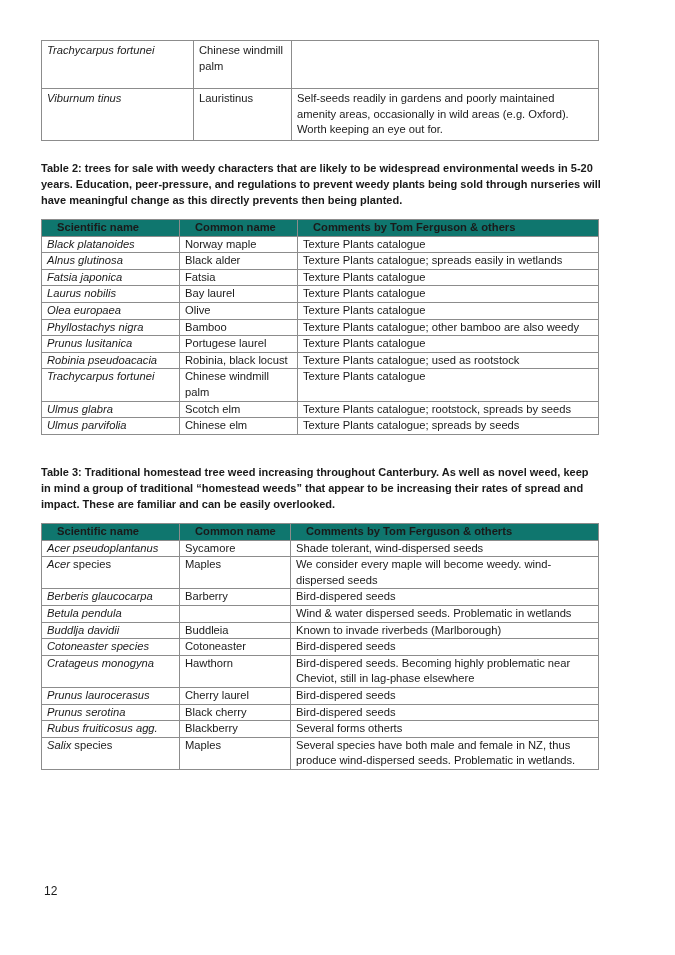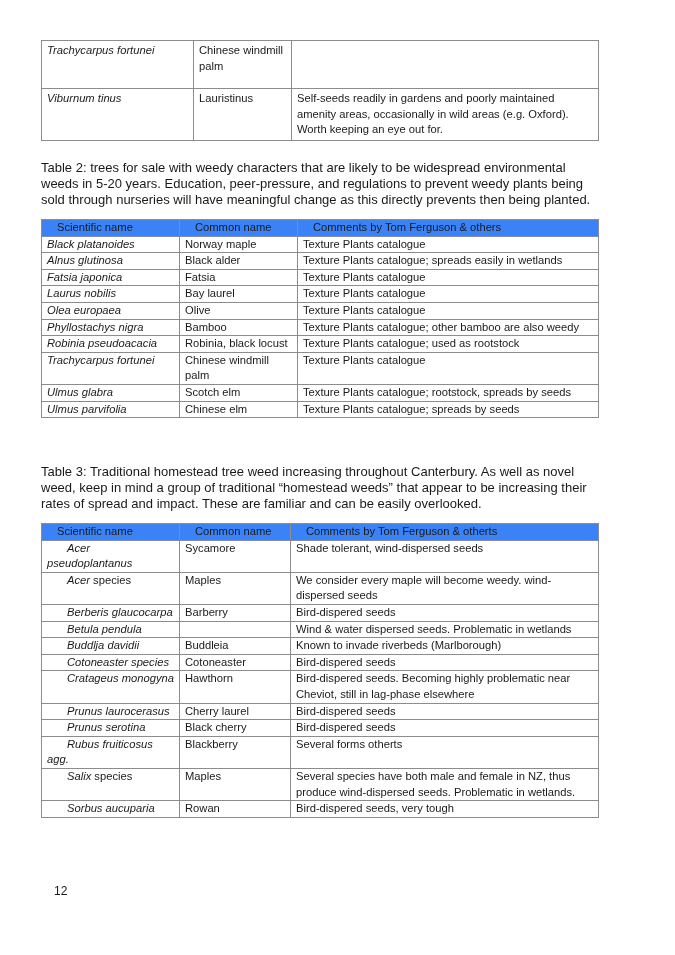--- a/index.html
+++ b/index.html
@@ -1,27 +1,27 @@
 <!DOCTYPE html>
 <html><head>
 <meta charset="utf-8">
 <style>
   html, body { margin:0; padding:0; background:#ffffff; }
   body { width:675px; height:955px; position:relative; overflow:hidden;
          font-family:"Liberation Sans", sans-serif; color:#1a1a1a; font-size:11.2px; }
   table { position:absolute; border-collapse:collapse; table-layout:fixed; }
   td, th { border:1px solid #8c8c8c; padding:0 5px; vertical-align:top; text-align:left; line-height:15.6px; }
-  th { font-weight:normal; background:#3b82f6;padding-left:15px; }
-  .sci { font-style:italic;margin-left:20px; }
-  .caption { position:absolute; left:41px; width:560px; font-weight:normal; font-size:13px; line-height:16px; }
+  th { font-weight:bold; background:#0f766e;padding-left:15px; }
+  .sci { font-style:italic; }
+  .caption { position:absolute; left:41px; width:560px; font-weight:bold; font-size:11px; line-height:16px; }
   #t1 { left:41px; top:40px; width:557px; }
   #t1 td { padding:2px 5px; line-height:15.5px; }
   #t2 { left:41px; top:219px; width:557px; }
   #t3 { left:41px; top:523px; width:557px; }
-  .pagenum { position:absolute; left:54px; top:884px; font-size:12px; }
+  .pagenum { position:absolute; left:44px; top:884px; font-size:12px; }
 </style>
 </head>
 <body>
 
 <table id="t1">
   <colgroup>
       <col style="width:152px">
       <col style="width:98px">
       <col style="width:307px">
     </colgroup>
@@ -75,20 +75,25 @@
       </tr>
   <tr>
         <td class="sci">Olea europaea</td>
         <td>Olive</td>
         <td>Texture Plants catalogue</td>
       </tr>
   <tr>
         <td class="sci">Phyllostachys nigra</td>
         <td>Bamboo</td>
         <td>Texture Plants catalogue; other bamboo are also weedy</td>
+      </tr>
+  <tr>
+        <td class="sci">Prunus lusitanica</td>
+        <td>Portugese laurel</td>
+        <td>Texture Plants catalogue</td>
       </tr>
   <tr>
         <td class="sci">Robinia pseudoacacia</td>
         <td>Robinia, black locust</td>
         <td>Texture Plants catalogue; used as rootstock</td>
       </tr>
   <tr>
         <td class="sci">Trachycarpus fortunei</td>
         <td>Chinese windmill palm</td>
         <td>Texture Plants catalogue</td>
@@ -168,21 +173,16 @@
   <tr>
         <td><span class="sci">Rubus fruiticosus agg.</span><span></span></td>
         <td>Blackberry</td>
         <td>Several forms otherts</td>
       </tr>
   <tr>
         <td><span class="sci">Salix</span><span> species</span></td>
         <td>Maples</td>
         <td>Several species have both male and female in NZ, thus produce wind-dispersed seeds. Problematic in wetlands.</td>
       </tr>
-  <tr>
-        <td><span class="sci">Sorbus aucuparia</span><span></span></td>
-        <td>Rowan</td>
-        <td>Bird-dispered seeds, very tough</td>
-      </tr>
 </tbody>
   </table>
 
 <div class="pagenum">12</div>
 
 </body></html>

